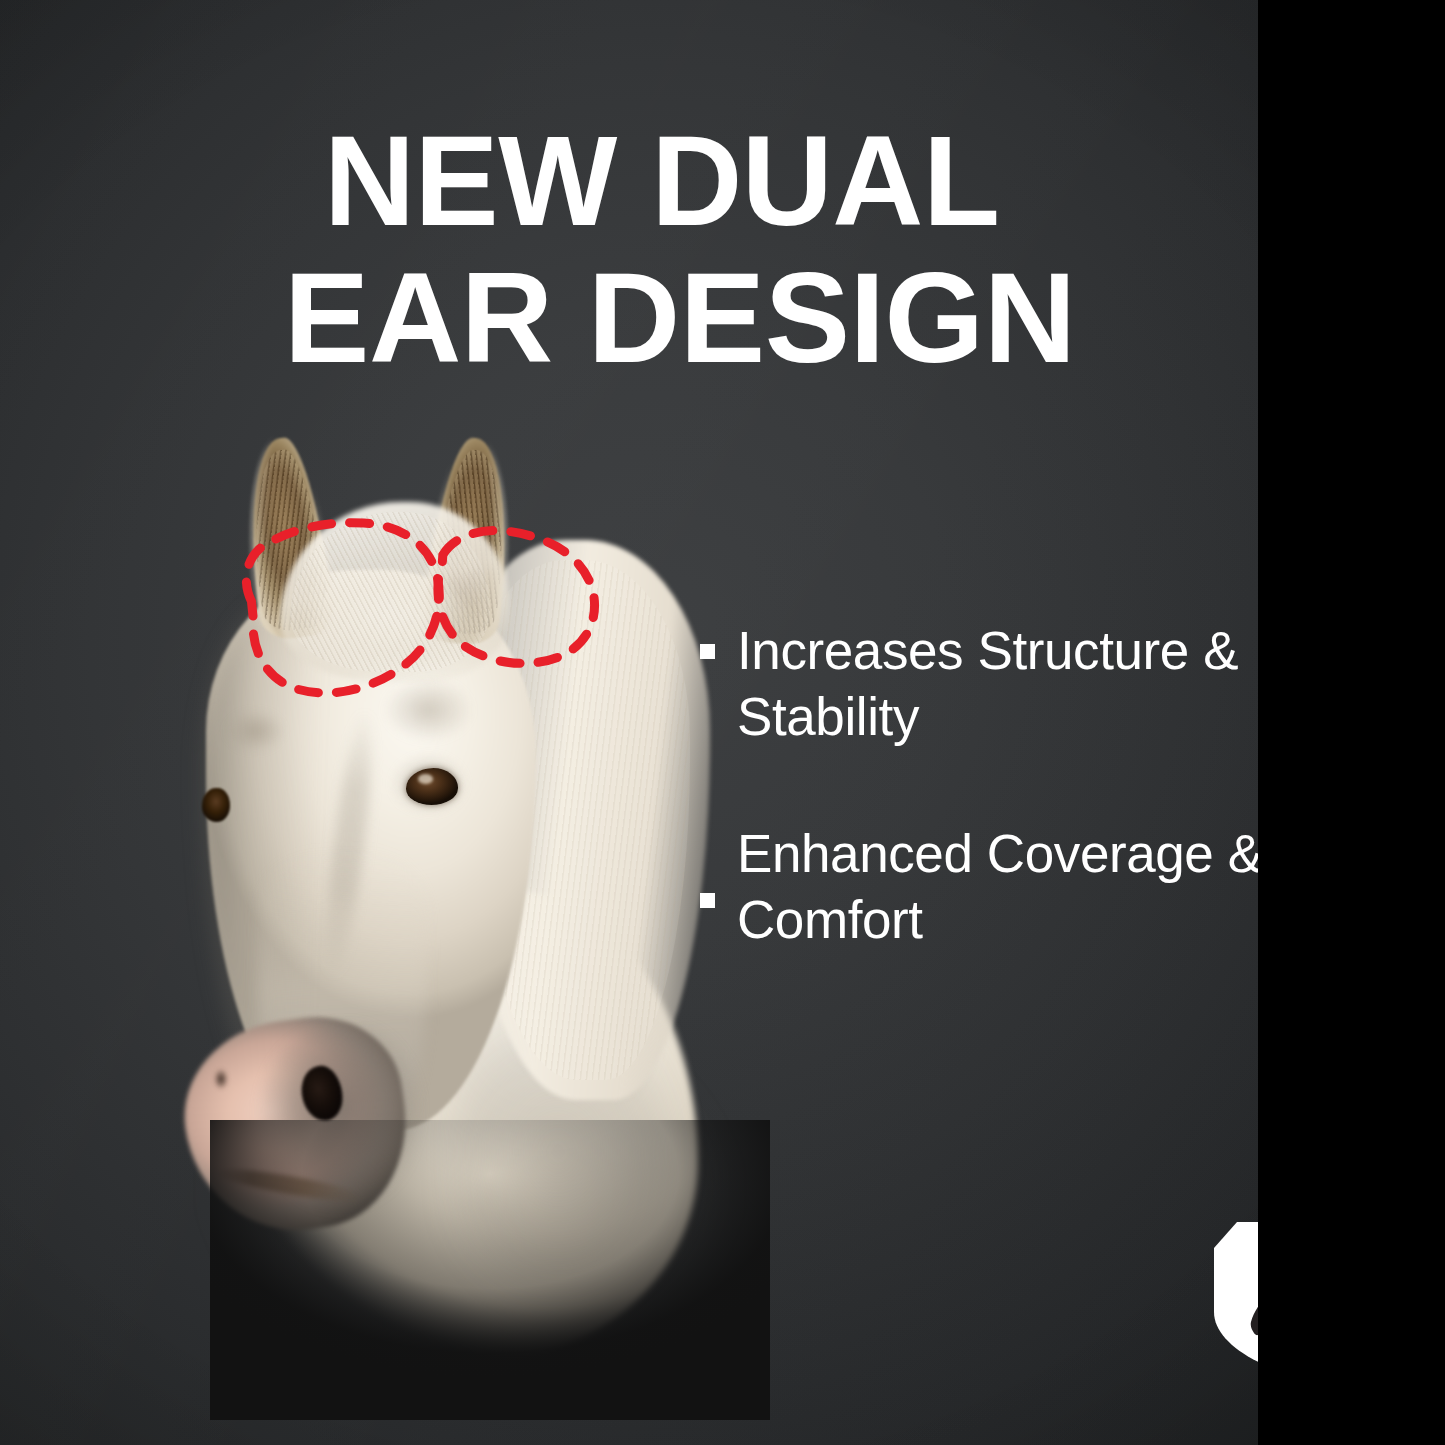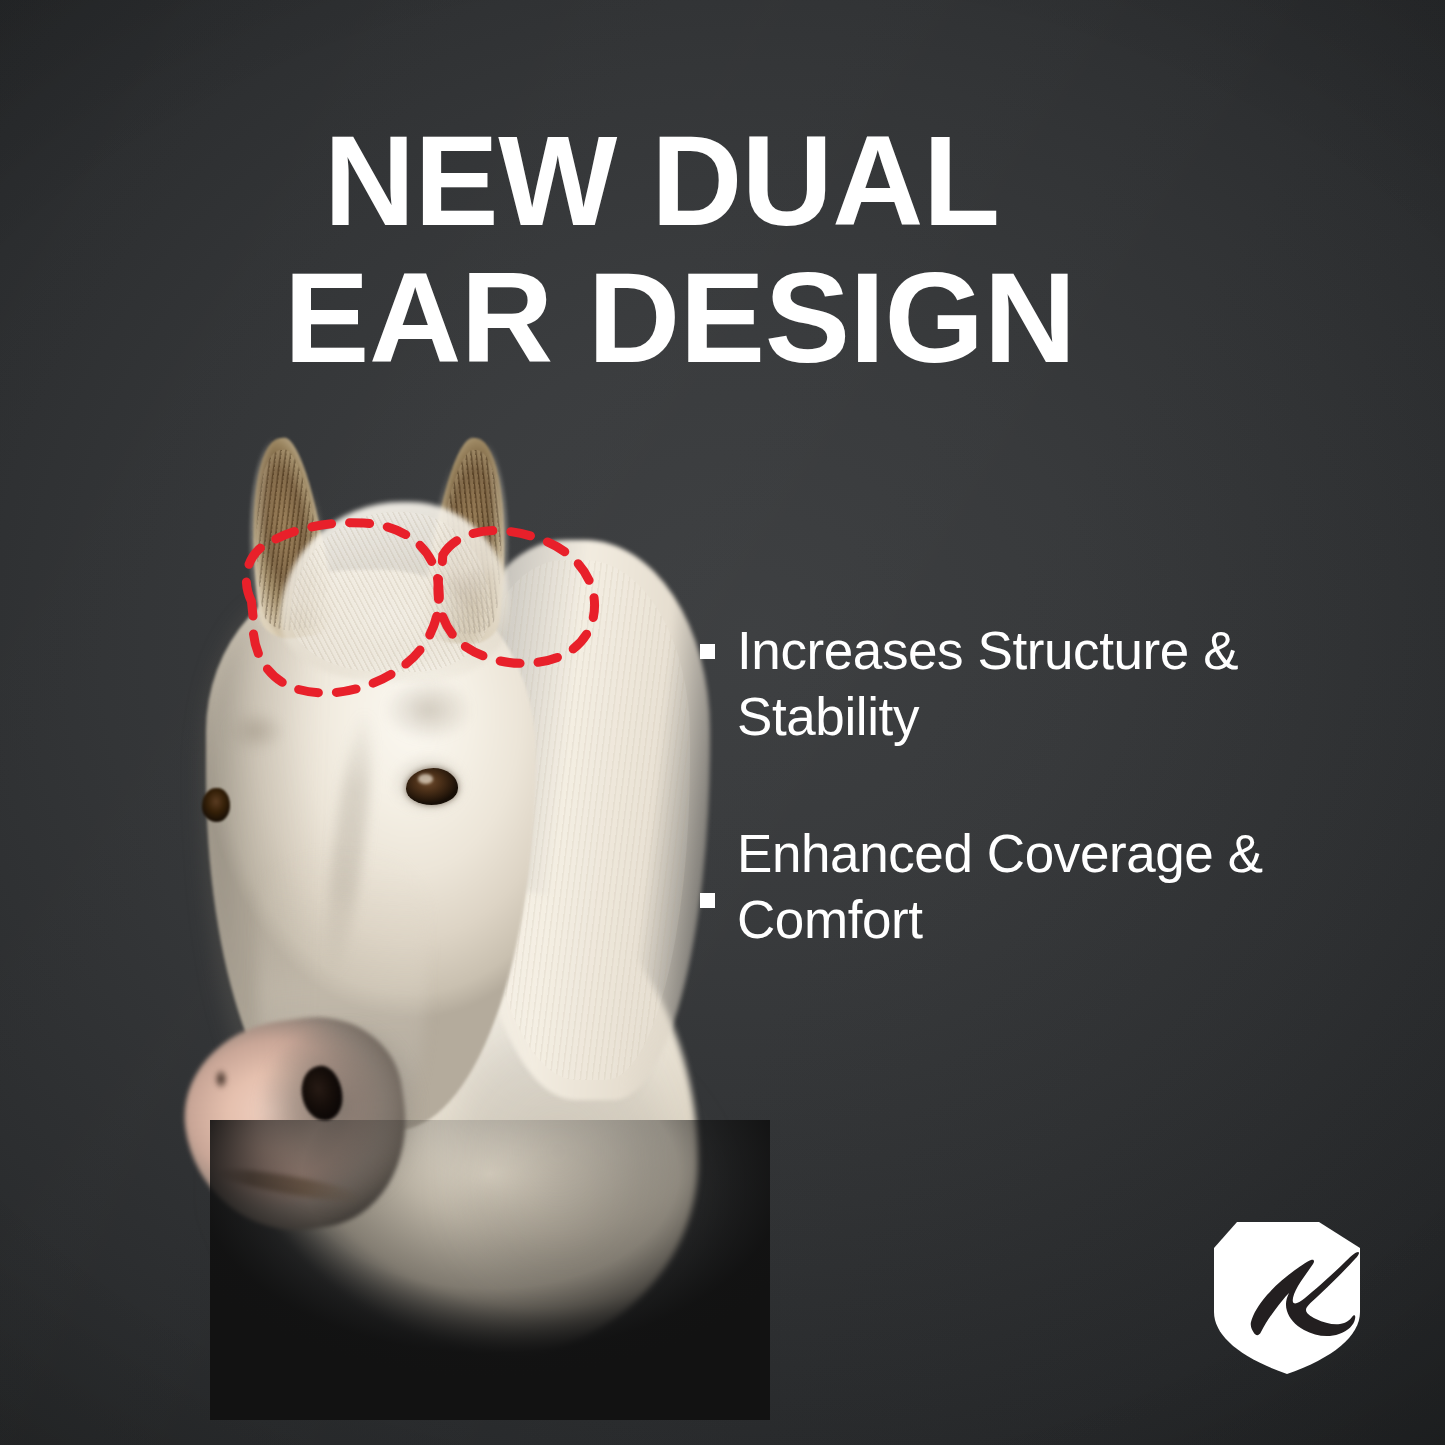--- a/index.html
+++ b/index.html
@@ -3,21 +3,21 @@
 <meta charset="utf-8">
 <title>New Dual Ear Design</title>
 <style>
   html, body {
     margin: 0;
     padding: 0;
     background: #000;
   }
   #poster {
     position: relative;
-    width: 1445px;
+    width: 1258px;
     height: 1445px;
     overflow: hidden;
     font-family: "Liberation Sans", "DejaVu Sans", sans-serif;
     background: #1a1a1a;
   }
   
   .bg-base {
     position: absolute;
     inset: 0;
     background:

